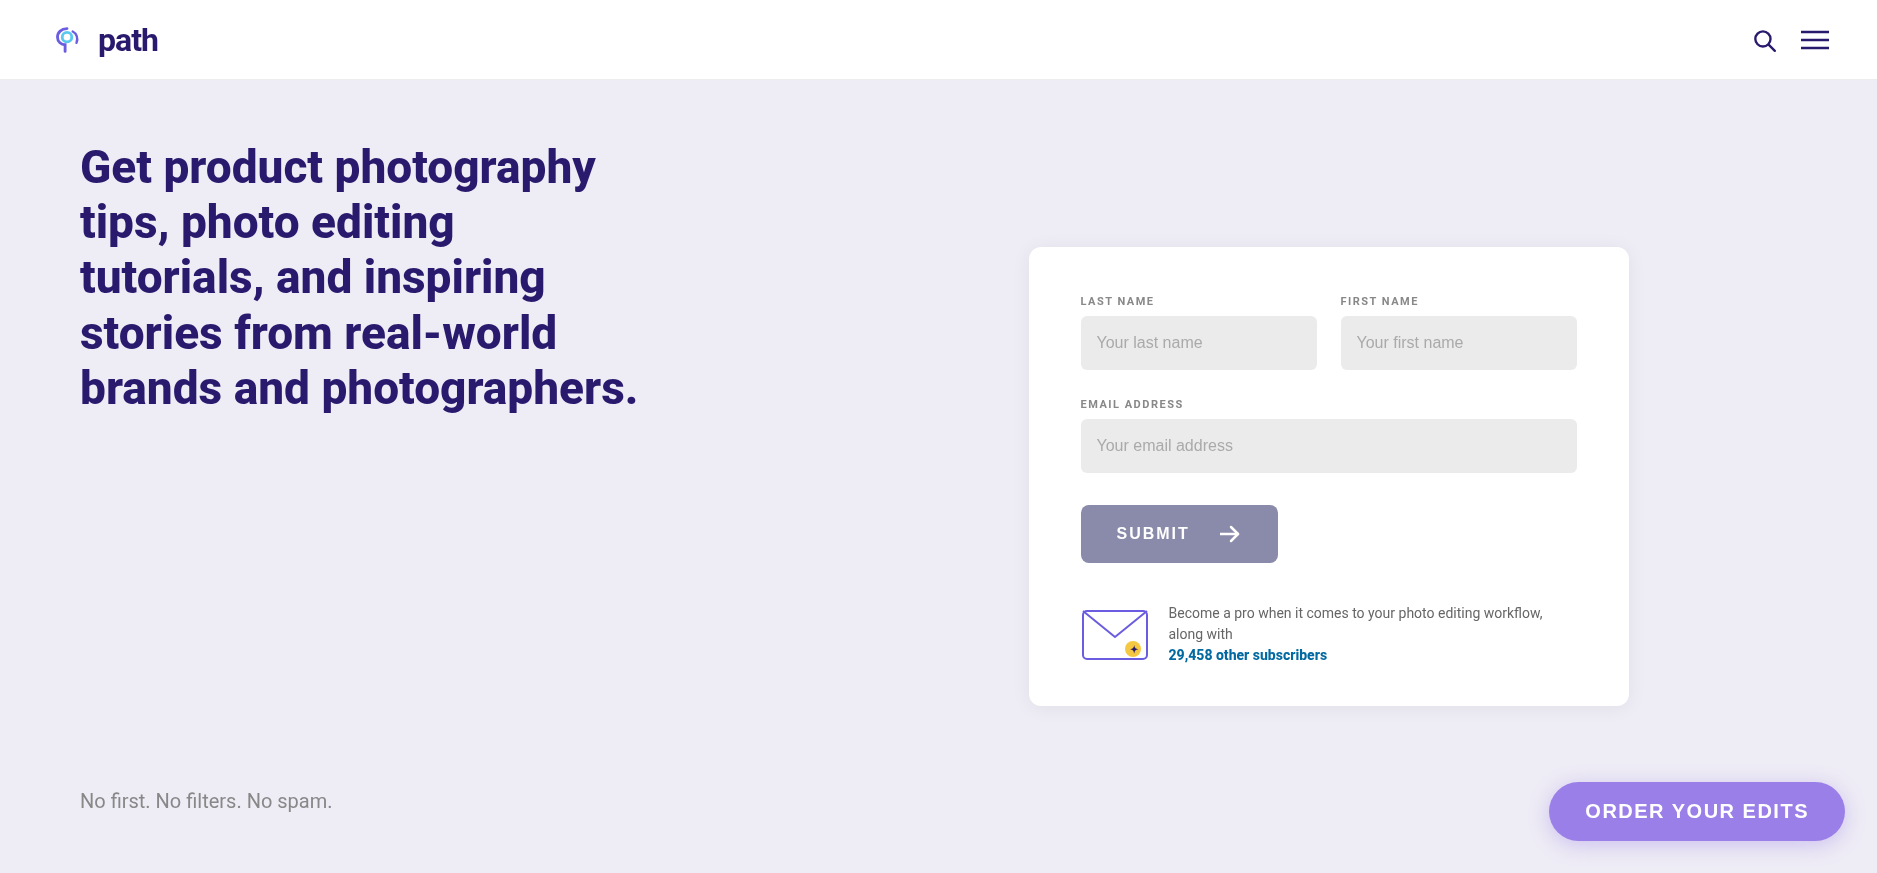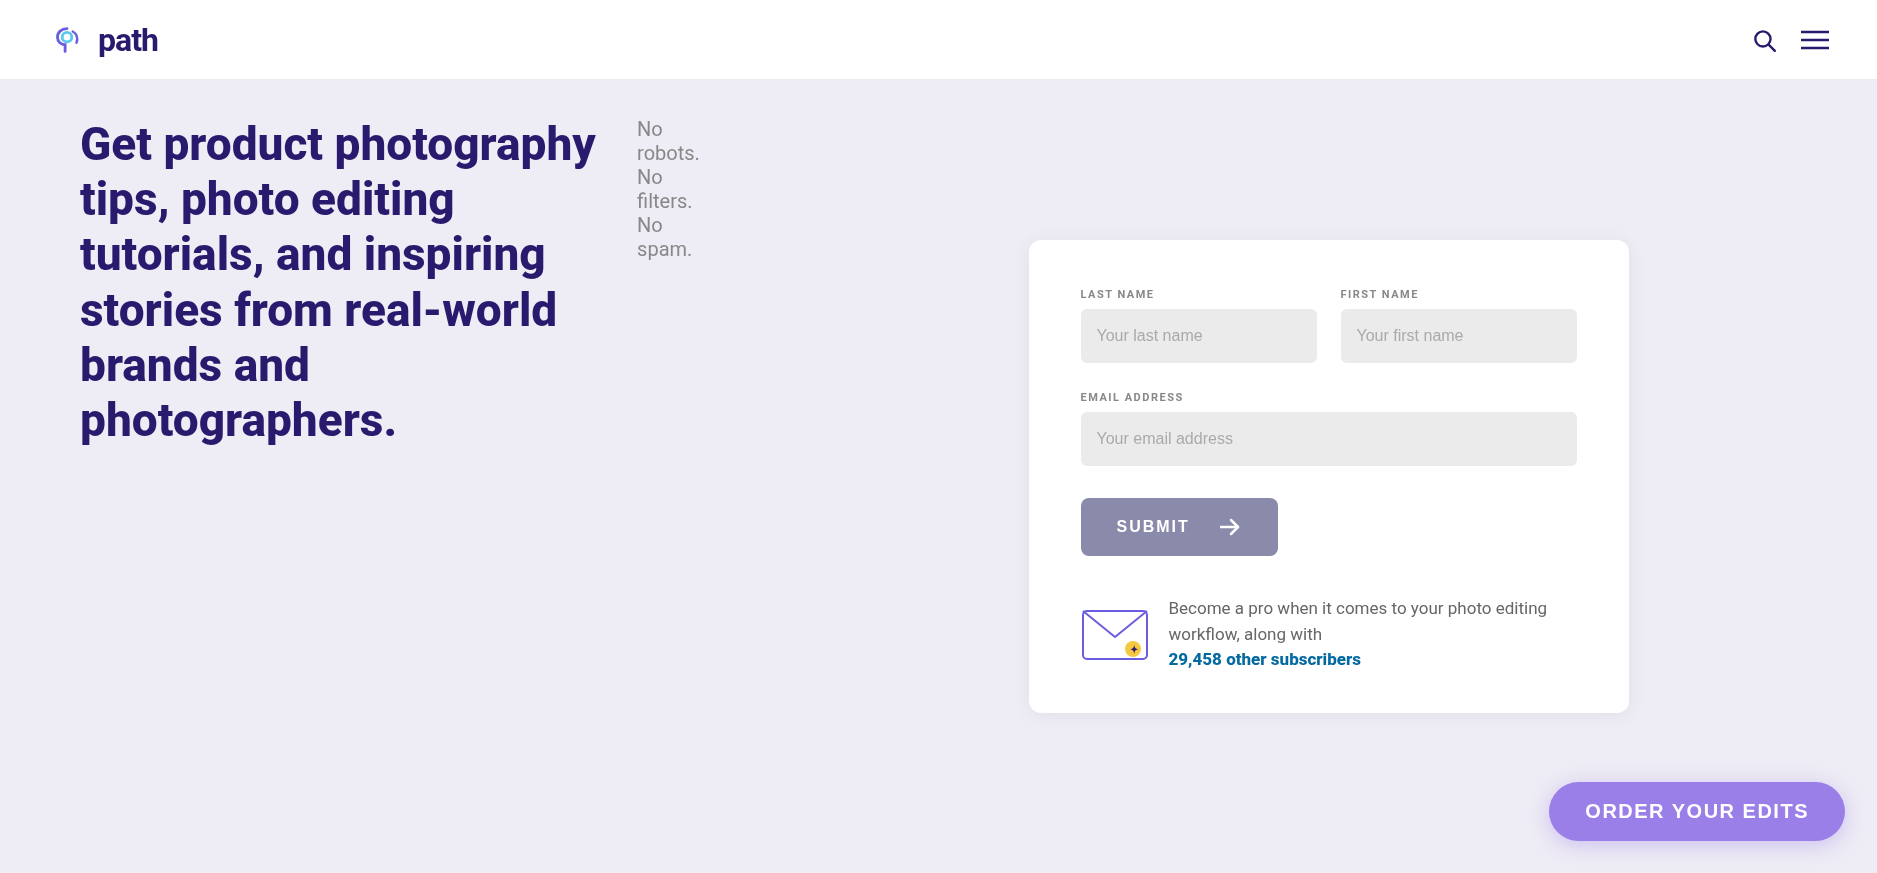--- a/index.html
+++ b/index.html
@@ -67,23 +67,23 @@
     .main-content {
       display: flex;
       min-height: calc(873px - 80px);
       background: #eeecf5;
     }
 
     
     .left-panel {
       flex: 0 0 780px;
       display: flex;
-      flex-direction: row;
+      flex-direction: column;
       justify-content: space-between;
-      padding: 37px 80px 60px 80px;
+      padding: 60px 80px 60px 80px;
     }
 
     .hero-heading {
       font-size: 46px;
       font-weight: 800;
       color: #2a1a6e;
       line-height: 1.2;
       margin-bottom: 28px;
       max-width: 560px;
     }
@@ -180,21 +180,21 @@
       gap: 20px;
     }
 
     .envelope-icon {
       width: 68px;
       height: 52px;
       flex-shrink: 0;
     }
 
     .promo-text {
-      font-size: 17px;
+      font-size: 14px;
       color: #666;
       line-height: 1.5;
     }
 
     .promo-text strong {
       color: #0369a1;
       font-weight: 800;
     }
 
     
@@ -242,21 +242,21 @@
         <line x1="0" y1="19" x2="28" y2="19"></line>
       </svg>
     </button>
   </div>
 </header>
 
 <main class="main-content">
 
   <section class="left-panel">
     <h1 class="hero-heading">Get product photography tips, photo editing tutorials, and inspiring stories from real-world brands and photographers.</h1>
-    <p class="hero-subtext">No robots. No filters. No spam.</p>
+    <p class="hero-subtext">No first. No filters. No spam.</p>
   </section>
 
   <section class="right-panel">
     <div class="form-card">
 
       <div class="name-row">
         <div class="field-group">
           <label class="field-label">LAST NAME</label>
           <input class="field-input" type="text" placeholder="Your last name" style="">
         </div>

